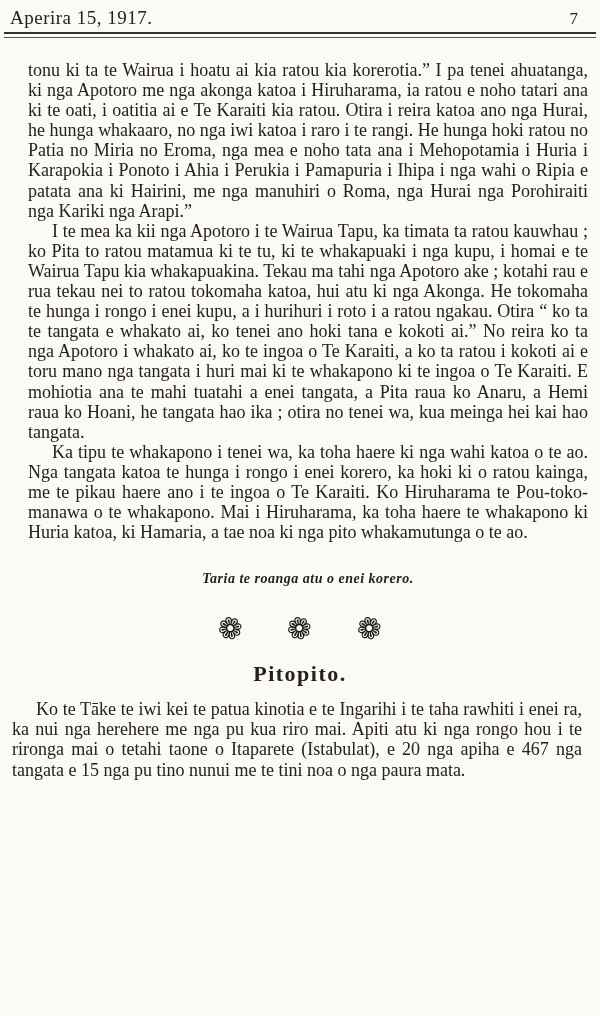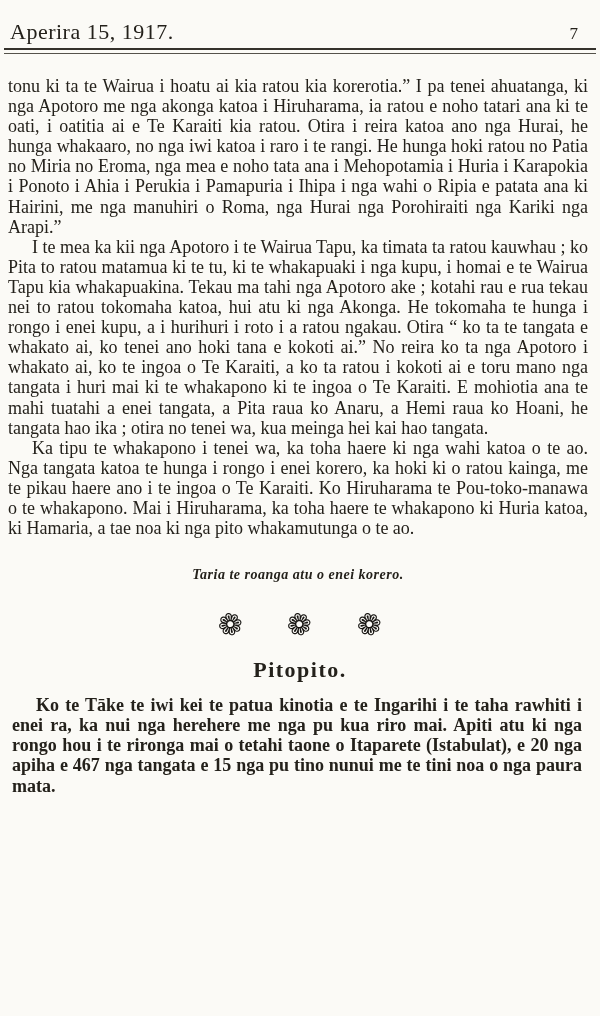--- a/index.html
+++ b/index.html
@@ -17,45 +17,44 @@
     overflow: hidden;
     box-sizing: border-box;
   }
   
   .running-head {
     display: flex;
     align-items: baseline;
     padding: 7px 12px 0 10px;
   }
   .head-date {
-    font-size: 22px;
+    font-size: 19px;
     letter-spacing: 0.5px;
     white-space: nowrap;
-    margin-top: 12px;
   }
   .head-title {
     font-size: 20px;
     letter-spacing: 4px;
     margin-left: 34px;
     white-space: nowrap;
   }
   .head-page-number {
     margin-left: auto;
     font-size: 17px;
     padding-right: 10px;
   }
   .head-rule {
     height: 3px;
     margin: 3px 4px 0 4px;
     border-top: 2.5px solid #35322c;
     border-bottom: 1px solid #55524b;
   }
   
   .text-block {
-    padding: 22px 12px 0 8px;
+    padding: 22px 12px 0 28px;
   }
   .para {
     margin: 0;
     font-size: 18px;
     line-height: 20.1px;
     text-align: justify;
     text-justify: inter-word;
   }
   .para.ind { text-indent: 24px; }
   .continuation-note {
@@ -85,21 +84,20 @@
   
   .section-heading {
     margin-top: 12px;
     text-align: center;
     font-size: 22px;
     font-weight: bold;
     letter-spacing: 1.5px;
   }
   .text-block-2 {
     padding: 12px 18px 0 12px;
-    font-weight: bold;
   }
   .text-block-2 .para + .para { margin-top: 1px; }
 </style>
 </head>
 <body>
 
 <div class="page">
 
   <div class="running-head">
     <span class="head-date">Aperira 15, 1917.</span>

